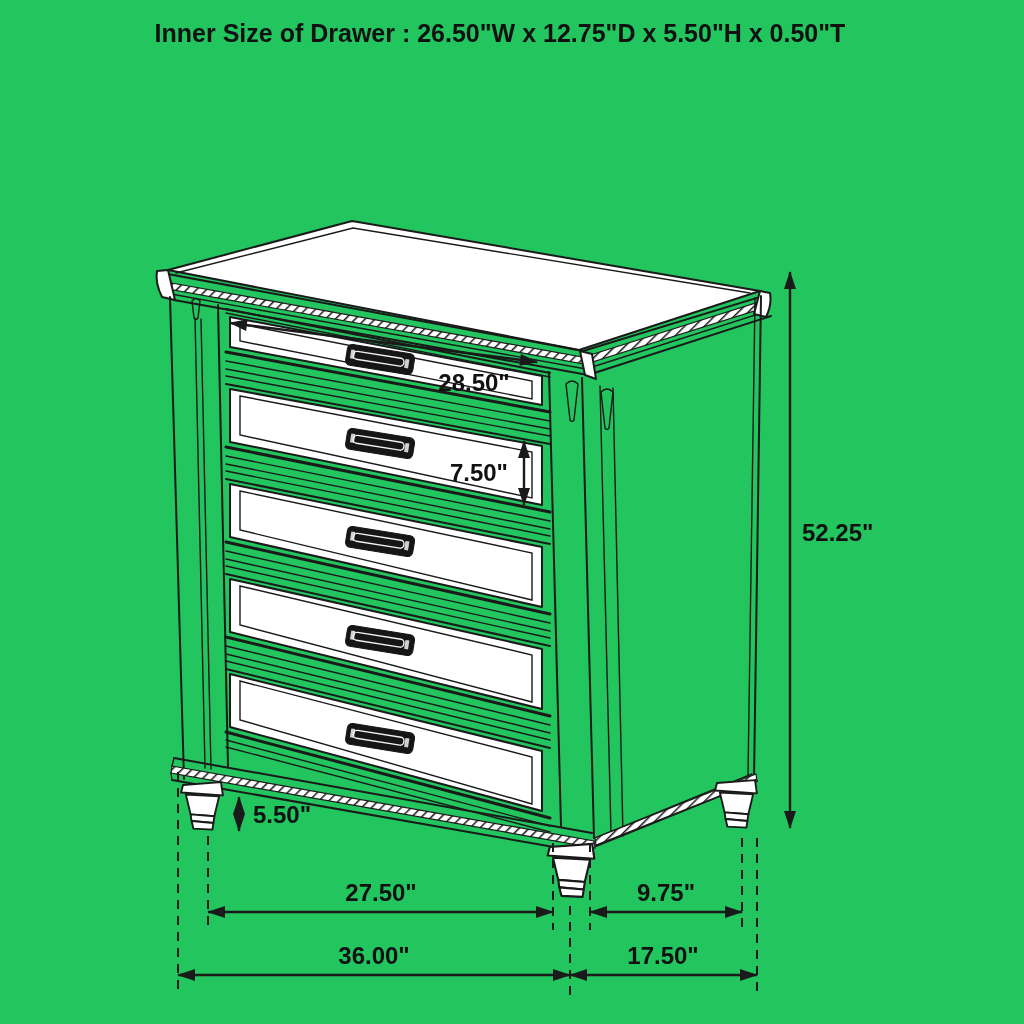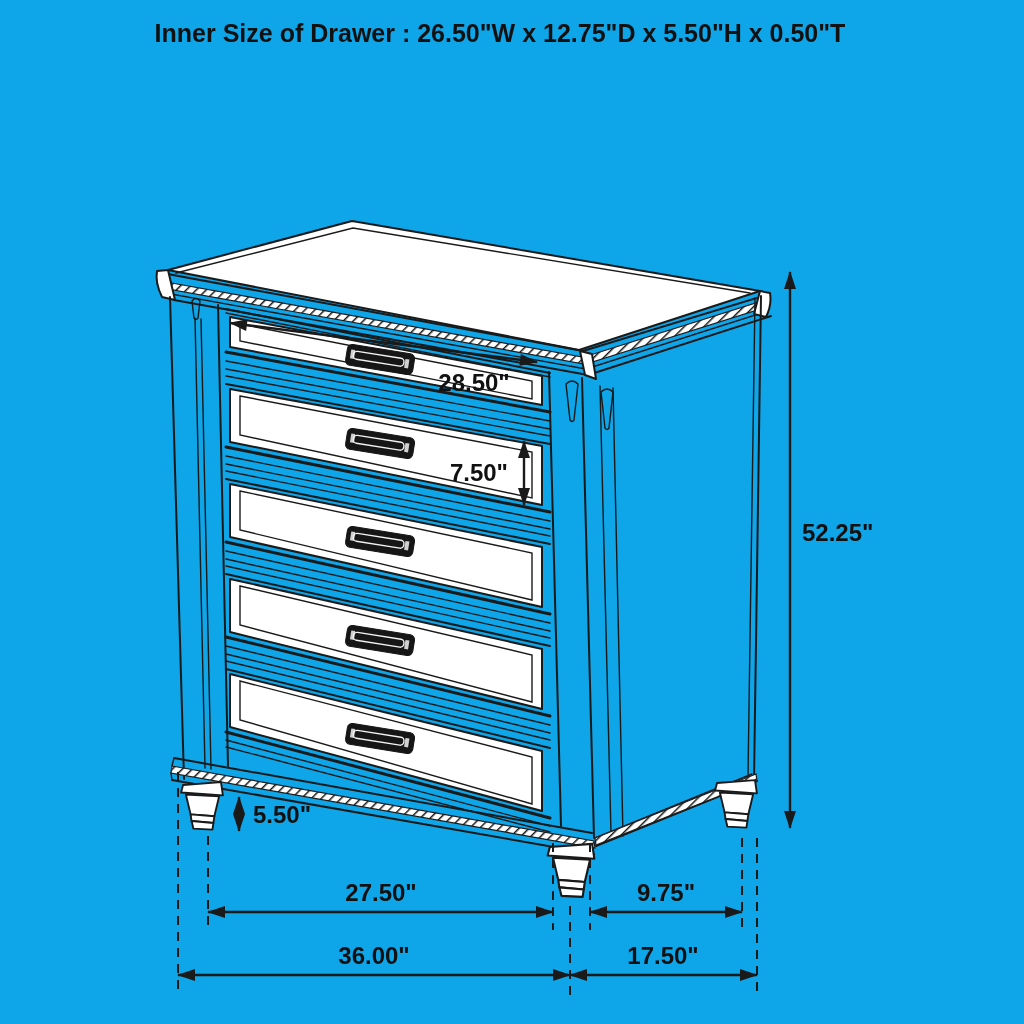--- a/index.html
+++ b/index.html
@@ -1,17 +1,17 @@
 <!DOCTYPE html>
 <html><head>
 <meta charset="utf-8">
 <style>
   html,body{margin:0;padding:0;background:#ffffff;}
   body{width:1024px;height:1024px;overflow:hidden;font-family:"Liberation Sans",sans-serif;}
-  .stage{position:relative;width:1024px;height:1024px;background:#0ea5e9;}
+  .stage{position:relative;width:1024px;height:1024px;background:#22c55e;}
   svg{display:block;}
   .ln{stroke:#1a1a1a;stroke-width:2;fill:none;stroke-linecap:round;}
   .ln-thin{stroke:#1a1a1a;stroke-width:1.4;fill:none;stroke-linecap:round;}
   .ln-thick{stroke:#1a1a1a;stroke-width:3;fill:none;stroke-linecap:round;}
   .face{fill:#ffffff;stroke:#1a1a1a;stroke-width:2;stroke-linejoin:round;}
   .dim-line{stroke:#1a1a1a;stroke-width:2.4;fill:none;}
   .dash{stroke:#1a1a1a;stroke-width:2;fill:none;stroke-dasharray:9 7;}
   .dim-text{font:bold 24px "Liberation Sans",sans-serif;fill:#111111;}
   .title-text{font:bold 25px "Liberation Sans",sans-serif;fill:#111111;}
 </style>

